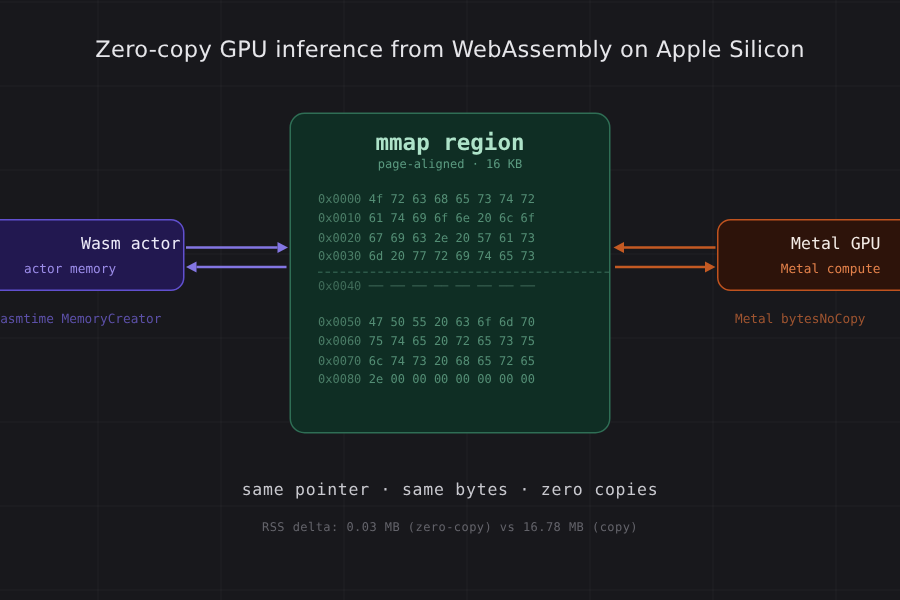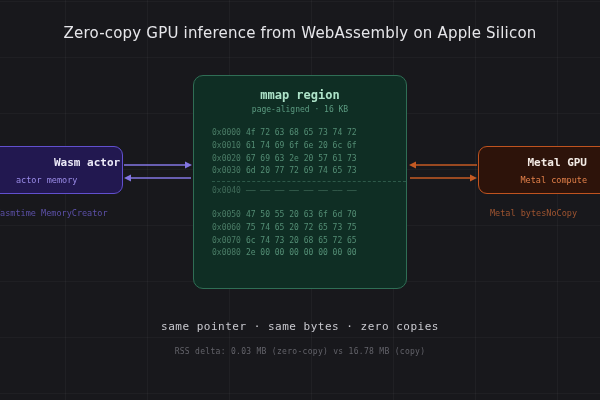--- a/index.html
+++ b/index.html
@@ -18,36 +18,36 @@
     font-family:"DejaVu Sans","Liberation Sans",sans-serif;
     font-size:15px;color:#e6e6ea;letter-spacing:0.2px;
   }
   
   .endpoint{
     position:absolute;top:146px;height:48px;width:137px;
     border-radius:9px;box-sizing:border-box;border:1px solid;
   }
   .wasm-box{left:-14px;background:#221850;border-color:#6150cf;padding:9px 0 0 29px;}
   .gpu-box{left:478px;background:#2d130a;border-color:#bf531f;padding:9px 27px 0 0;text-align:right;}
-  .endpoint .box-title{font-size:11px;font-weight:bold;line-height:14px;padding-left:38px;}
+  .endpoint .box-title{font-size:11px;font-weight:normal;line-height:14px;padding-left:38px;}
   .wasm-box .box-title{color:#eceaf8;}
   .gpu-box .box-title{color:#f4ece6;}
   .endpoint .box-sub{font-size:8.5px;line-height:11px;margin-top:5px;}
   .wasm-box .box-sub{color:#9b8ce8;}
   .gpu-box .box-sub{color:#e2804a;padding-left:20px;}
   .side-caption{position:absolute;top:208px;font-size:8.5px;}
   .wasm-caption{left:-5px;color:#5c50a8;}
   .gpu-caption{right:23px;color:#9e5430;}
   
   .mmap-box{
     position:absolute;left:193px;top:75px;width:214px;height:214px;
     background:#0f2e24;border:1px solid #2f6e55;border-radius:10px;
     box-sizing:border-box;
   }
-  .mmap-title{margin-top:13px;text-align:center;font-size:12px;font-weight:bold;line-height:13px;color:#aee3c9;}
+  .mmap-title{margin-top:13px;text-align:center;font-size:15px;font-weight:bold;line-height:13px;color:#aee3c9;}
   .mmap-sub{margin-top:3px;text-align:center;font-size:8px;line-height:10px;color:#5b9a80;}
   .hexdump{position:absolute;left:0;right:0;top:51px;padding-left:18px;}
   .hexrow{font-size:8px;line-height:12.8px;white-space:pre;}
   .hexrow .addr{color:#4a7c66;}
   .hexrow .bytes{color:#548e75;padding-left:5px;}
   .hexrow.boundary{
     margin-top:3px;margin-bottom:11px;padding-top:3px;
     border-top:1px dashed rgba(126,200,168,0.28);
   }
   .hexrow.boundary .addr,.hexrow.boundary .bytes{color:#3f6a58;}

